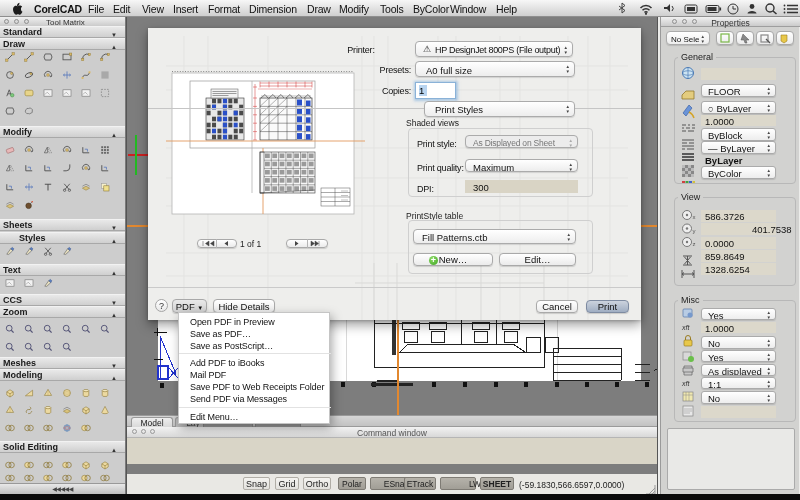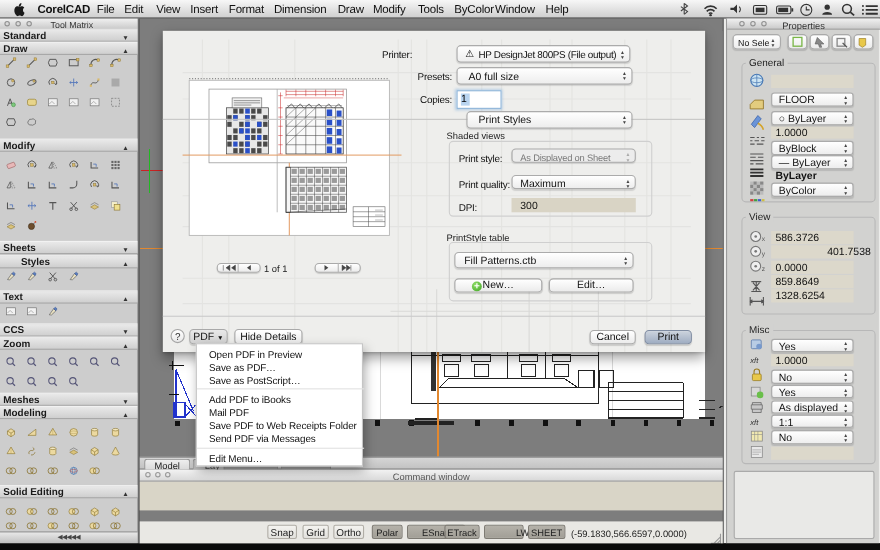--- a/index.html
+++ b/index.html
@@ -514,21 +514,21 @@
     </div>
     <div class="abs" style="left:0;top:421px;width:530px;height:26px;background:#d9d5c7;"></div>
     <div class="abs" style="left:0;top:457px;width:530px;height:22px;background:#e9e8e4;">
       <div style="position:absolute;left:116px;top:3px;width:27px;height:13px;background:linear-gradient(#f4f3f0,#e2e1dd);border:1px solid #b0ada6;border-radius:2px;font-size:9px;color:#222;text-align:center;line-height:12px;">Snap</div>
       <div style="position:absolute;left:148px;top:3px;width:24px;height:13px;background:linear-gradient(#f4f3f0,#e2e1dd);border:1px solid #b0ada6;border-radius:2px;font-size:9px;color:#222;text-align:center;line-height:12px;">Grid</div>
       <div style="position:absolute;left:176px;top:3px;width:28px;height:13px;background:linear-gradient(#f4f3f0,#e2e1dd);border:1px solid #b0ada6;border-radius:2px;font-size:9px;color:#222;text-align:center;line-height:12px;">Ortho</div>
       <div style="position:absolute;left:211px;top:3px;width:28px;height:13px;background:linear-gradient(#b5b2aa,#a19e96);border:1px solid #7e7b74;border-radius:2px;font-size:8.5px;color:#222;text-align:center;line-height:12px;">Polar</div>
       <div style="position:absolute;left:243px;top:3px;width:53px;height:13px;background:linear-gradient(#b5b2aa,#a19e96);border:1px solid #7e7b74;border-radius:2px;font-size:8.5px;color:#222;text-align:center;line-height:12px;">ESnap</div>
       <div style="position:absolute;left:277px;top:3px;width:32px;height:13px;background:linear-gradient(#b5b2aa,#a19e96);border:1px solid #7e7b74;border-radius:2px;font-size:8.5px;color:#222;text-align:center;line-height:12px;">ETrack</div>
       <div style="position:absolute;left:313px;top:3px;width:36px;height:13px;background:linear-gradient(#b5b2aa,#a19e96);border:1px solid #7e7b74;border-radius:2px;font-size:8.5px;color:#222;text-align:right;line-height:12px;padding-left:28px;">LWeight</div>
-      <div style="position:absolute;left:353px;top:3px;width:34px;height:13px;background:linear-gradient(#b5b2aa,#a19e96);border:1px solid #7e7b74;border-radius:2px;font-size:8.5px;color:#222;text-align:center;line-height:12px;">SHEET</div>
+      <div style="position:absolute;left:353px;top:3px;width:34px;height:13px;background:linear-gradient(#b5b2aa,#a19e96);border:1px solid #7e7b74;border-radius:2px;font-size:8.5px;color:#222;text-align:center;line-height:12px;font-weight:bold;">SHEET</div>
       <div style="position:absolute;left:392px;top:6px;font-size:8.5px;color:#222;white-space:nowrap;">(-59.1830,566.6597,0.0000)</div>
       <svg style="position:absolute;right:1px;bottom:1px" width="10" height="10">
         <path d="M9 0 L9 9 L0 9 M9 3 L3 9 M9 6 L6 9" stroke="#999" fill="none"></path>
       </svg>
     </div>
   </div>
 <div class="abs" style="left:148px;top:28px;width:493px;height:292px;background:#eeeeec;box-shadow:0 5px 11px rgba(0,0,0,0.38),0 1px 3px rgba(0,0,0,0.22);">
     <svg class="abs" style="left:0;top:0" width="493" height="292">
       <g stroke="#e3e3e1" stroke-width="1">
         <line x1="36" y1="8" x2="36" y2="292"></line>

